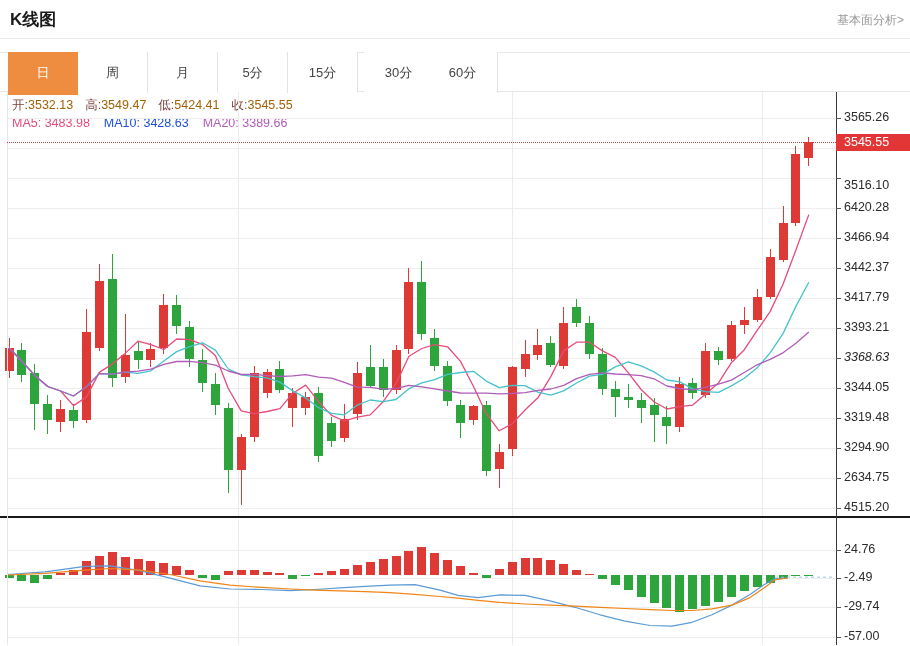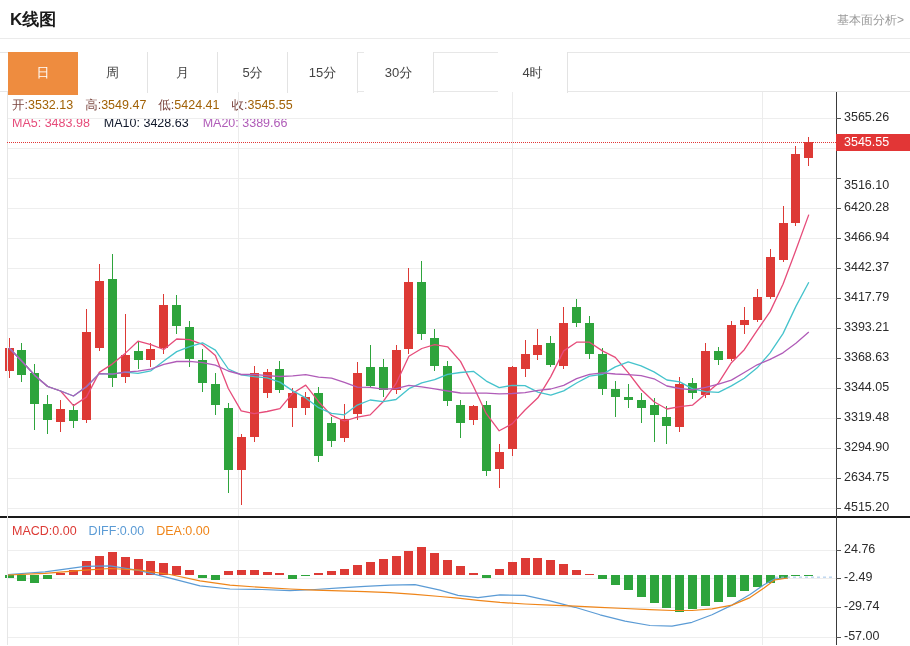--- a/index.html
+++ b/index.html
@@ -42,28 +42,28 @@
   <a class="top-link" href="#">基本面分析&gt;</a>
   <div class="header-divider"></div>
 
   <div class="tabbar" id="tabbar">
       <div class="tab first active" style="left: 8px; background: rgb(238, 140, 63);">日</div>
       <div class="tab" style="left: 78px;">周</div>
       <div class="tab" style="left: 148px;">月</div>
       <div class="tab" style="left: 218px;">5分</div>
       <div class="tab" style="left: 288px;">15分</div>
       <div class="tab" style="left: 364px;">30分</div>
-      <div class="tab" style="left: 498px;">4时</div>
+      <div class="tab" style="left: 428px;">60分</div>
     </div>
 
   <div class="legend-ohlc">
     <span>开:</span><span class="val">3532.13</span><span>高:</span><span class="val">3549.47</span><span>低:</span><span class="val">5424.41</span><span>收:</span><span class="val">3545.55</span>
   </div>
   <div class="legend-ma">
-    <span id="ma5-l" style="color: rgb(230, 76, 122);">MA5: 3483.98</span><span id="ma10-l" style="color: #0f172a;">MA10: 3428.63</span><span id="ma20-l" style="color: rgb(176, 92, 184);">MA20: 3389.66</span>
+    <span id="ma5-l" style="color: rgb(230, 76, 122);">MA5: 3483.98</span><span id="ma10-l" style="color: #1d4ed8;">MA10: 3428.63</span><span id="ma20-l" style="color: rgb(176, 92, 184);">MA20: 3389.66</span>
   </div>
 
   <div id="main-pane">
     <div class="price-line" style="border-top-color: rgb(226, 54, 54);"></div>
   <div class="hgrid" style="top: 26px;"></div>
       <div class="hgrid" style="top: 56px;"></div>
       <div class="hgrid" style="top: 86px;"></div>
       <div class="hgrid" style="top: 116px;"></div>
       <div class="hgrid" style="top: 146px;"></div>
       <div class="hgrid" style="top: 176px;"></div>
@@ -206,23 +206,20 @@
       <div class="candle-body" style="left: 797.3px; top: 50.0561px; width: 9px; height: 16.3792px; background: rgb(221, 58, 53);"></div>
       <svg width="829" height="424">
         <polyline points="2.0,255.8 14.9,269.2 27.8,283.4 40.7,294.5 53.6,299.0 66.5,313.6 79.4,305.1 92.3,280.4 105.2,272.1 118.1,261.4 131.0,249.2 143.9,252.6 156.8,257.5 169.7,247.0 182.6,247.7 195.5,252.4 208.4,263.6 221.3,296.5 234.2,318.8 247.1,321.7 260.0,319.5 272.9,316.6 285.8,301.2 298.7,293.1 311.6,309.7 324.5,323.4 337.4,329.0 350.3,325.1 363.2,322.9 376.1,309.7 389.0,291.7 401.9,264.3 414.8,256.5 427.7,252.6 440.6,254.8 453.5,269.4 466.4,294.3 479.3,321.7 492.2,338.8 505.1,331.9 518.0,318.0 530.9,305.8 543.8,284.6 556.7,258.9 569.6,250.2 582.5,250.2 595.4,258.9 608.3,265.3 621.2,280.7 634.1,297.5 647.0,309.7 659.9,317.0 672.8,314.6 685.7,313.1 698.6,301.9 711.5,290.9 724.4,270.7 737.3,257.7 750.2,238.4 763.1,219.6 776.0,192.3 788.9,158.1 801.8,122.6 " fill="none" stroke="#e64c7a" stroke-width="1.3" stroke-linejoin="round"></polyline>
         <polyline points="2.0,255.8 14.9,269.2 27.8,283.4 40.7,294.5 53.6,299.0 66.5,304.0 79.4,294.8 92.3,281.6 105.2,282.1 118.1,280.2 131.0,281.4 143.9,278.8 156.8,269.0 169.7,259.6 182.6,254.6 195.5,250.8 208.4,258.1 221.3,277.0 234.2,282.9 247.1,284.7 260.0,285.9 272.9,290.1 285.8,298.9 298.7,305.9 311.6,315.7 324.5,321.4 337.4,322.8 350.3,313.1 363.2,308.0 376.1,309.7 389.0,307.5 401.9,296.7 414.8,290.8 427.7,287.7 440.6,282.3 453.5,280.5 466.4,279.3 479.3,289.1 492.2,295.7 505.1,293.4 518.0,293.7 530.9,300.1 543.8,303.1 556.7,298.9 569.6,291.0 582.5,284.1 595.4,282.4 608.3,274.9 621.2,269.8 634.1,273.8 647.0,279.9 659.9,288.0 672.8,289.9 685.7,296.9 698.6,299.7 711.5,300.3 724.4,293.9 737.3,286.2 750.2,275.8 763.1,260.8 776.0,241.6 788.9,214.4 801.8,190.2 " fill="none" stroke="#45c3cc" stroke-width="1.3" stroke-linejoin="round"></polyline>
         <polyline points="2.0,255.8 14.9,269.2 27.8,283.4 40.7,294.5 53.6,299.0 66.5,304.0 79.4,294.8 92.3,281.6 105.2,282.1 118.1,280.2 131.0,279.1 143.9,277.2 156.8,272.3 169.7,269.5 182.6,269.4 195.5,270.7 208.4,273.2 221.3,279.0 234.2,282.5 247.1,282.4 260.0,283.7 272.9,284.5 285.8,283.9 298.7,282.7 311.6,285.1 324.5,286.1 337.4,290.4 350.3,295.1 363.2,295.4 376.1,297.2 389.0,296.7 401.9,293.4 414.8,294.8 427.7,296.8 440.6,299.0 453.5,301.0 466.4,301.1 479.3,301.1 492.2,301.8 505.1,301.5 518.0,300.6 530.9,298.4 543.8,297.0 556.7,293.3 569.6,286.7 582.5,282.3 595.4,280.9 608.3,282.0 621.2,282.7 634.1,283.6 647.0,286.8 659.9,294.0 672.8,296.5 685.7,297.9 698.6,295.4 711.5,292.2 724.4,288.1 737.3,280.5 750.2,272.8 763.1,267.3 776.0,260.8 788.9,251.2 801.8,240.1 " fill="none" stroke="#b05cb8" stroke-width="1.3" stroke-linejoin="round"></polyline>
       </svg>
     </div>
 
   <div class="pane-divider"></div>
 
-  <div class="legend-macd">
-    <span id="macd-l" style="color: rgb(221, 58, 53);">MACD:0.00</span><span id="diff-l" style="color: rgb(91, 155, 213);">DIFF:0.00</span><span id="dea-l" style="color: rgb(239, 133, 25);">DEA:0.00</span>
-  </div>
 
   <div id="macd-pane">
       <div class="hgrid" style="top: 30px;"></div>
       <div class="hgrid" style="top: 58px;"></div>
       <div class="hgrid" style="top: 87px;"></div>
       <div class="hgrid" style="top: 117px;"></div>
       <div class="vgrid" style="left: 231px; height: 125px;"></div>
       <div class="vgrid" style="left: 505px; height: 125px;"></div>
       <div class="vgrid" style="left: 755px; height: 125px;"></div>
       <div class="macd-bar" style="left: -2.5px; top: 55px; width: 9px; height: 3.22569px; background: rgb(46, 164, 60);"></div>
@@ -308,21 +305,21 @@
       <div class="axis-label" style="top: 200px;">6420.28</div>
       <div class="axis-tick" style="top: 238px;"></div>
       <div class="axis-label" style="top: 230px;">3466.94</div>
       <div class="axis-tick" style="top: 268px;"></div>
       <div class="axis-label" style="top: 260px;">3442.37</div>
       <div class="axis-tick" style="top: 298px;"></div>
       <div class="axis-label" style="top: 290px;">3417.79</div>
       <div class="axis-tick" style="top: 328px;"></div>
       <div class="axis-label" style="top: 320px;">3393.21</div>
       <div class="axis-tick" style="top: 358px;"></div>
-      <div class="axis-label" style="top: 350px;">3368.63</div>
+      <div class="axis-label" style="top: 350px; font-style: italic;">3368.63</div>
       <div class="axis-tick" style="top: 388px;"></div>
       <div class="axis-label" style="top: 380px;">3344.05</div>
       <div class="axis-tick" style="top: 418px;"></div>
       <div class="axis-label" style="top: 410px;">3319.48</div>
       <div class="axis-tick" style="top: 448px;"></div>
       <div class="axis-label" style="top: 440px;">3294.90</div>
       <div class="axis-tick" style="top: 478px;"></div>
       <div class="axis-label" style="top: 470px;">2634.75</div>
       <div class="axis-tick" style="top: 508px;"></div>
       <div class="axis-label" style="top: 500px;">4515.20</div>

